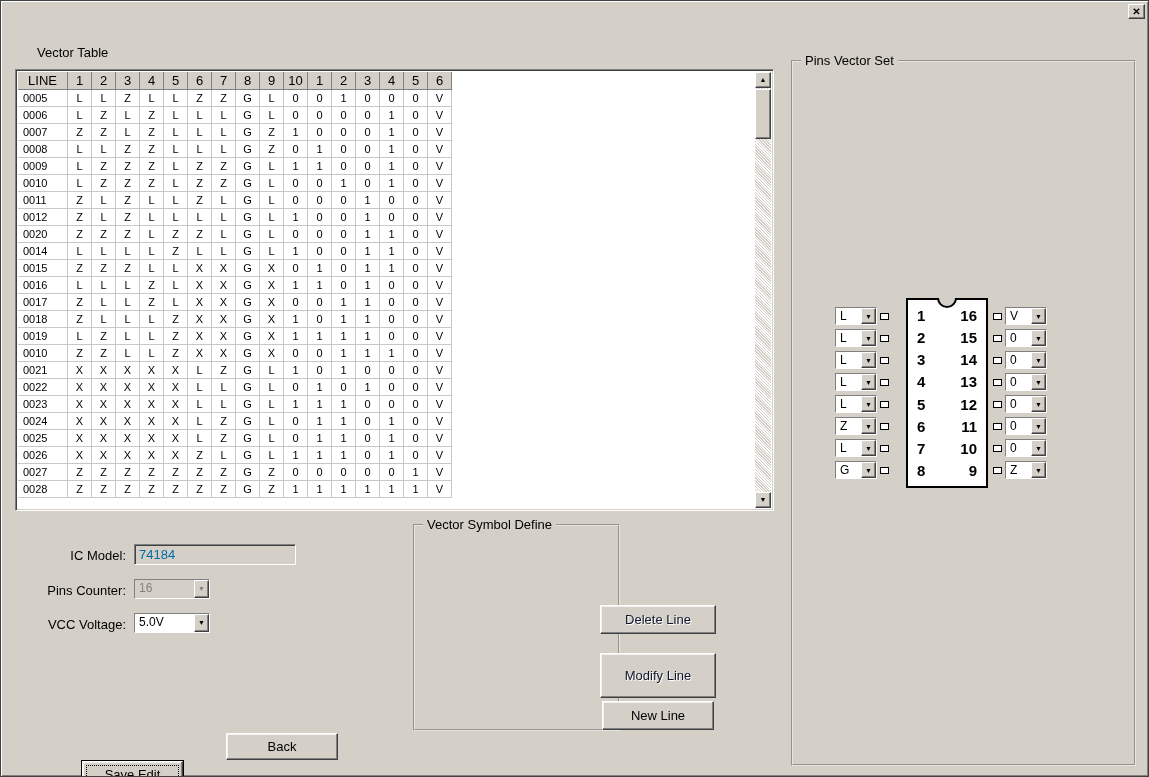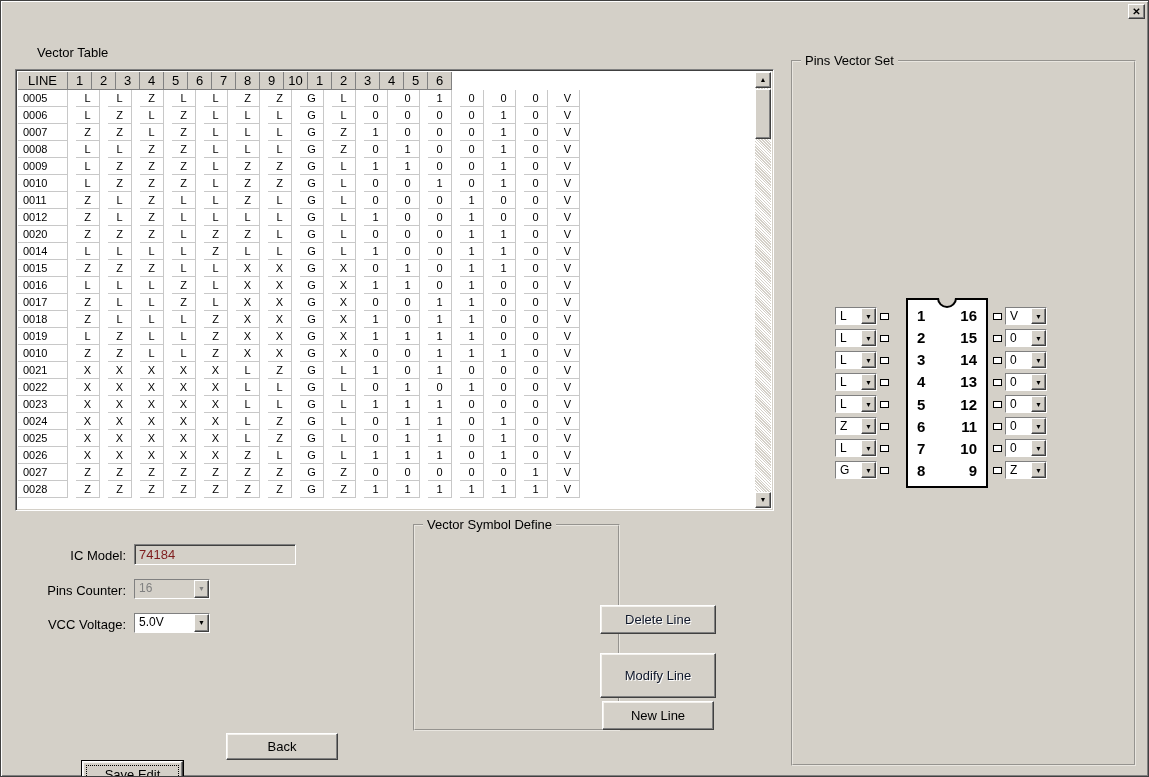--- a/index.html
+++ b/index.html
@@ -32,21 +32,21 @@
     box-shadow: inset 1px 1px 0 #404040, inset -1px -1px 0 #d4d0c8;
   }
   .grid { position:absolute; left:2px; top:2px; right:18px; bottom:2px; overflow:hidden; background:#fff; }
   .thead { display:flex; height:18px; }
   .th {
     width:24px; flex:0 0 24px; background:#d4d0c8;
     border-right:1px solid #808080; border-bottom:1px solid #808080;
     font-size:13px; display:flex; align-items:center; justify-content:center;
   }
   .th:first-child { width:50px; flex:0 0 50px; }
-  .tr { display:flex; height:17px;gap:8px; }
+  .tr { display:flex; height:17px; }
   .td {
     width:24px; flex:0 0 24px;
     border-right:1px solid #c8c8c8; border-bottom:1px solid #c8c8c8;
     font-size:11px; display:flex; align-items:center; justify-content:center;
   }
   .td.line { width:50px; flex:0 0 50px; justify-content:flex-start; padding-left:5px; }
 
   .vscroll {
     position:absolute; top:2px; right:2px; bottom:2px; width:16px;
     background-image: repeating-linear-gradient(45deg,#ffffff 0 1px,#d4d0c8 1px 2px);
@@ -112,21 +112,21 @@
   }
   .combo.disabled .combo-value { background:#d4d0c8; color:#808080; }
   .combo.disabled .combo-btn { color:#808080; }
 
   
   .form-label { position:absolute; width:105px; text-align:right; font-size:13px; }
   .text-input {
     position:absolute; width:162px; height:21px;
     border:1px solid; border-color:#808080 #ffffff #ffffff #808080;
     box-shadow: inset 1px 1px 0 #404040;
-    background:#d4d0c8; color:#7f1d1d; font-size:13px; padding:2px 4px;
+    background:#d4d0c8; color:#0369a1; font-size:13px; padding:2px 4px;
     font-family:"Liberation Sans", sans-serif;
   }
   .form-combo { position:absolute; width:76px; height:20px; }
 
   
   .btn {
     position:absolute; background:#d4d0c8;
     border:1px solid; border-color:#ffffff #404040 #404040 #ffffff;
     box-shadow: inset -1px -1px 0 #808080, inset 1px 1px 0 #f4f2ee;
     font-size:13px; font-family:"Liberation Sans", sans-serif;

